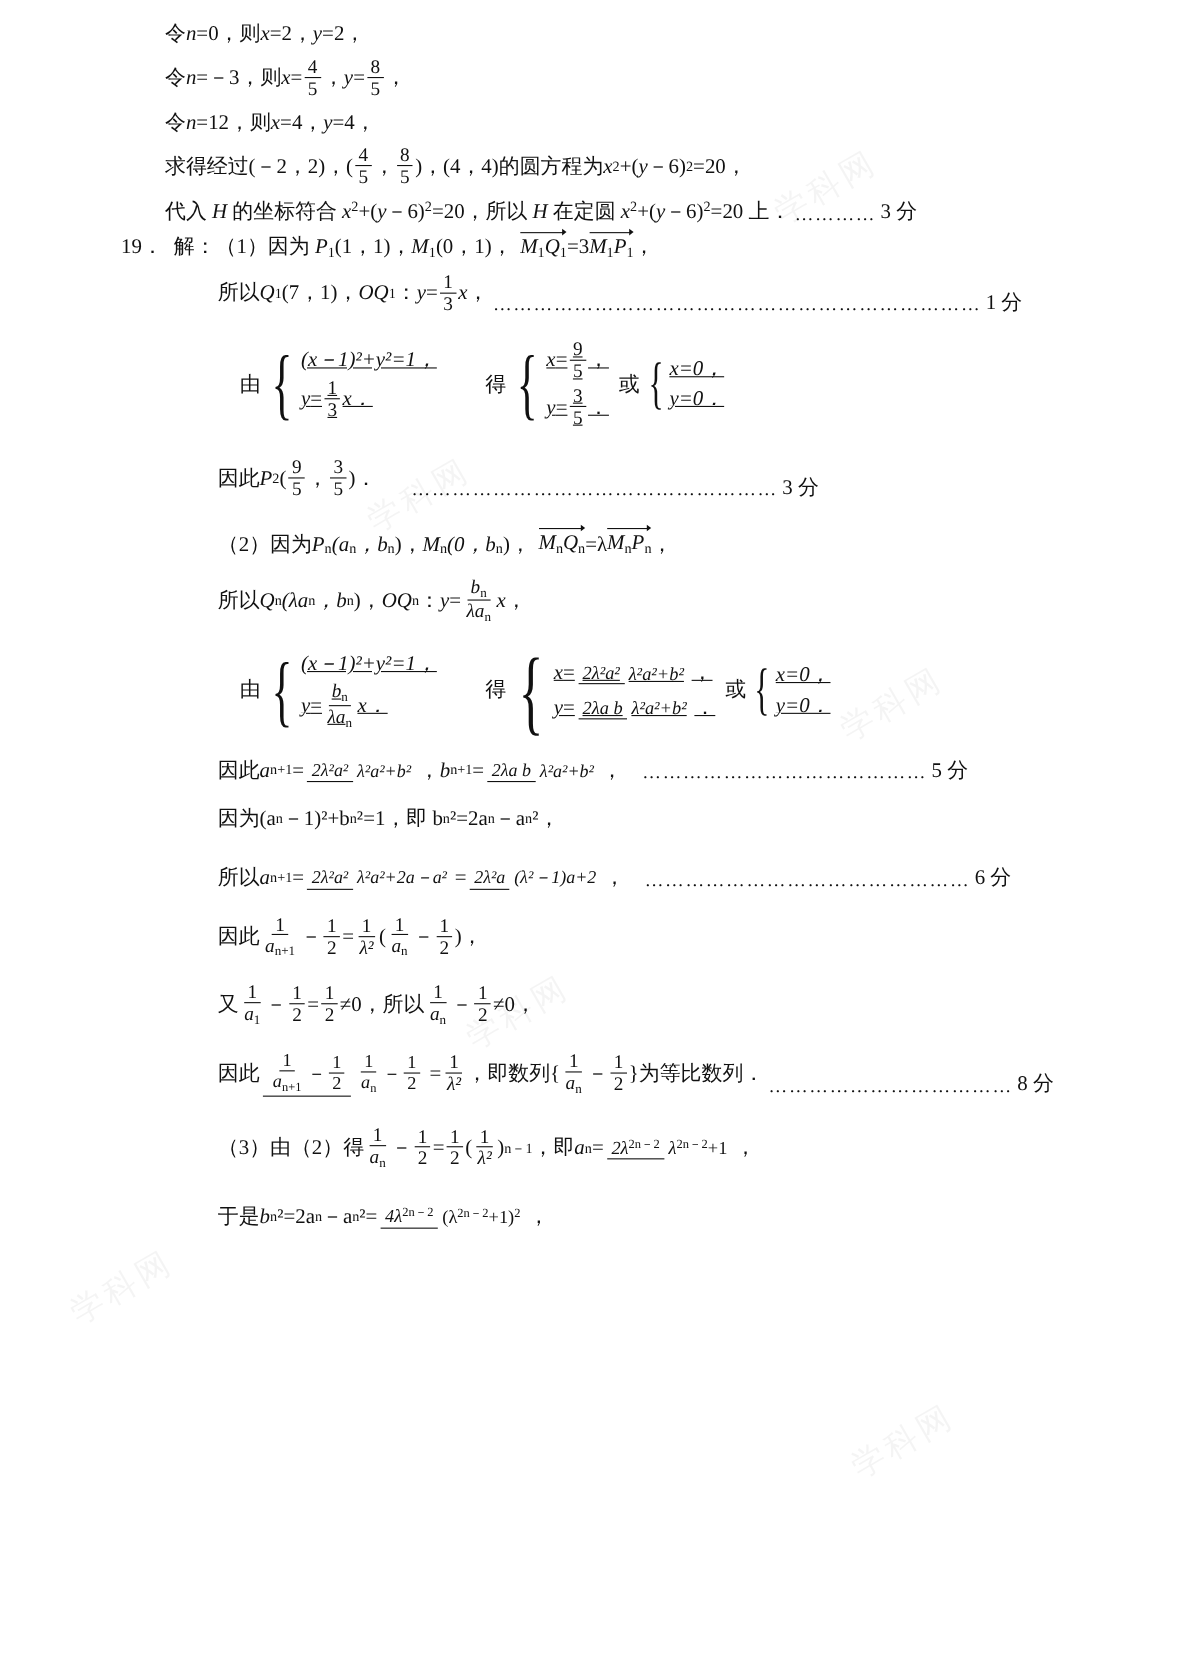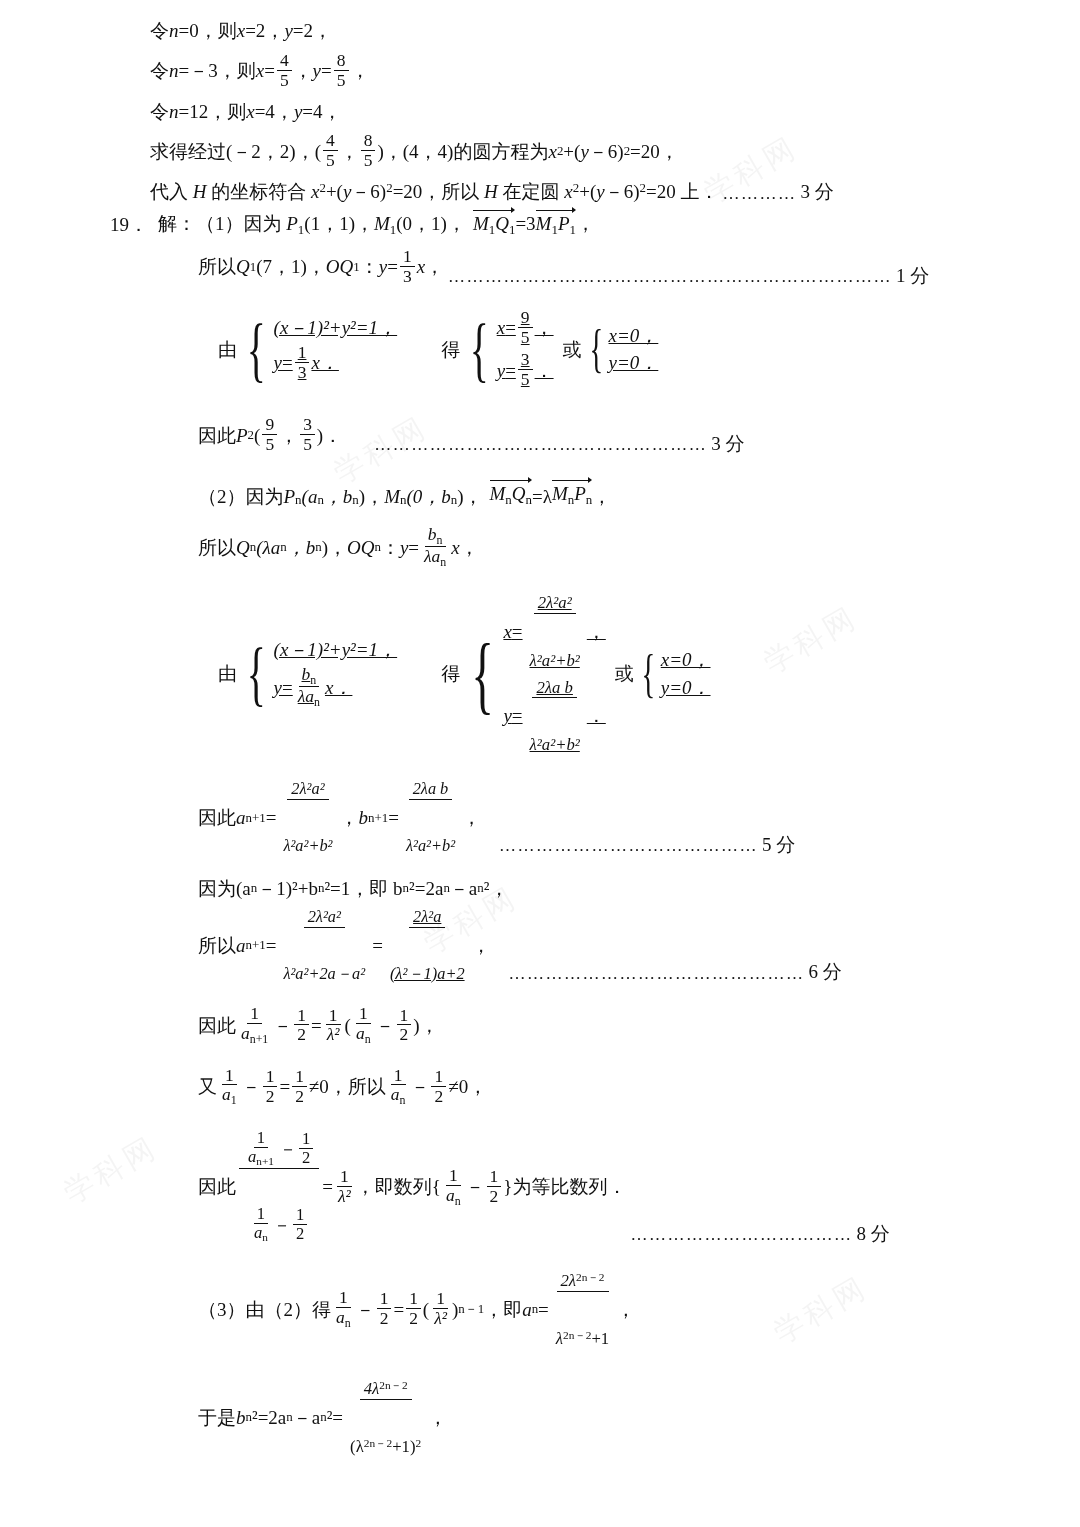--- a/index.html
+++ b/index.html
@@ -99,26 +99,25 @@
   .sys-rows {
     display: inline-flex;
     flex-direction: column;
     justify-content: center;
     gap: 4px;
     text-decoration: underline;
   }
   .sys-rows > div { white-space: nowrap; line-height: 1.25; }
   .bigfrac {
     display: inline-flex;
-    flex-direction: column;
+    flex-direction: row;
     align-items: center;
     vertical-align: middle;
     margin: 0 3px;
     line-height: 1.15;
-    gap: 37px;
   }
   .bigfrac > .num { padding: 0 4px; border-bottom: 1.2px solid #111; }
   .bigfrac > .den { padding: 0 4px; }
   .watermark {
     position: absolute;
     color: rgba(0,0,0,0.045);
     font-size: 30px;
     transform: rotate(-30deg);
     white-space: nowrap;
     pointer-events: none;
@@ -432,21 +431,21 @@
           <span class="num"><i>2λa b</i></span>
           <span class="den"><i>λ²a²+b²</i></span>
         </span>
       <span>，</span>
         <span class="sp"></span>
     </span>
     <span class="dots">……………………………………</span>
     <span class="score">5 分</span>
   </div>
 
-  <div class="line ind2" style="margin-bottom:8px;">
+  <div class="line ind2" style="margin-bottom:32px;">
     <span>因为(a</span>
       <span class="subn">n</span>
       <span>－1)²+b</span>
       <span class="subn">n</span>
       <span>²=1，即 b</span>
       <span class="subn">n</span>
       <span>²=2a</span>
       <span class="subn">n</span>
       <span>－a</span>
       <span class="subn">n</span>
@@ -457,21 +456,21 @@
     <span style="white-space:nowrap; display:flex; align-items:center;">
       <span>所以 </span>
         <i>a</i>
         <span class="subn">n+1</span>
         <span>=</span>
       <span class="bigfrac" style="font-size:0.86em;">
           <span class="num"><i>2λ²a²</i></span>
           <span class="den"><i>λ²a²+2a－a²</i></span>
         </span>
       <span>=</span>
-      <span class="bigfrac" style="font-size:0.86em;text-decoration:underline;">
+      <span class="bigfrac" style="font-size:0.86em;">
           <span class="num"><i>2λ²a</i></span>
           <span class="den"><i>(λ²－1)a+2</i></span>
         </span>
       <span>，</span>
         <span class="sp"></span>
     </span>
     <span class="dots">…………………………………………</span>
     <span class="score">6 分</span>
   </div>
 

